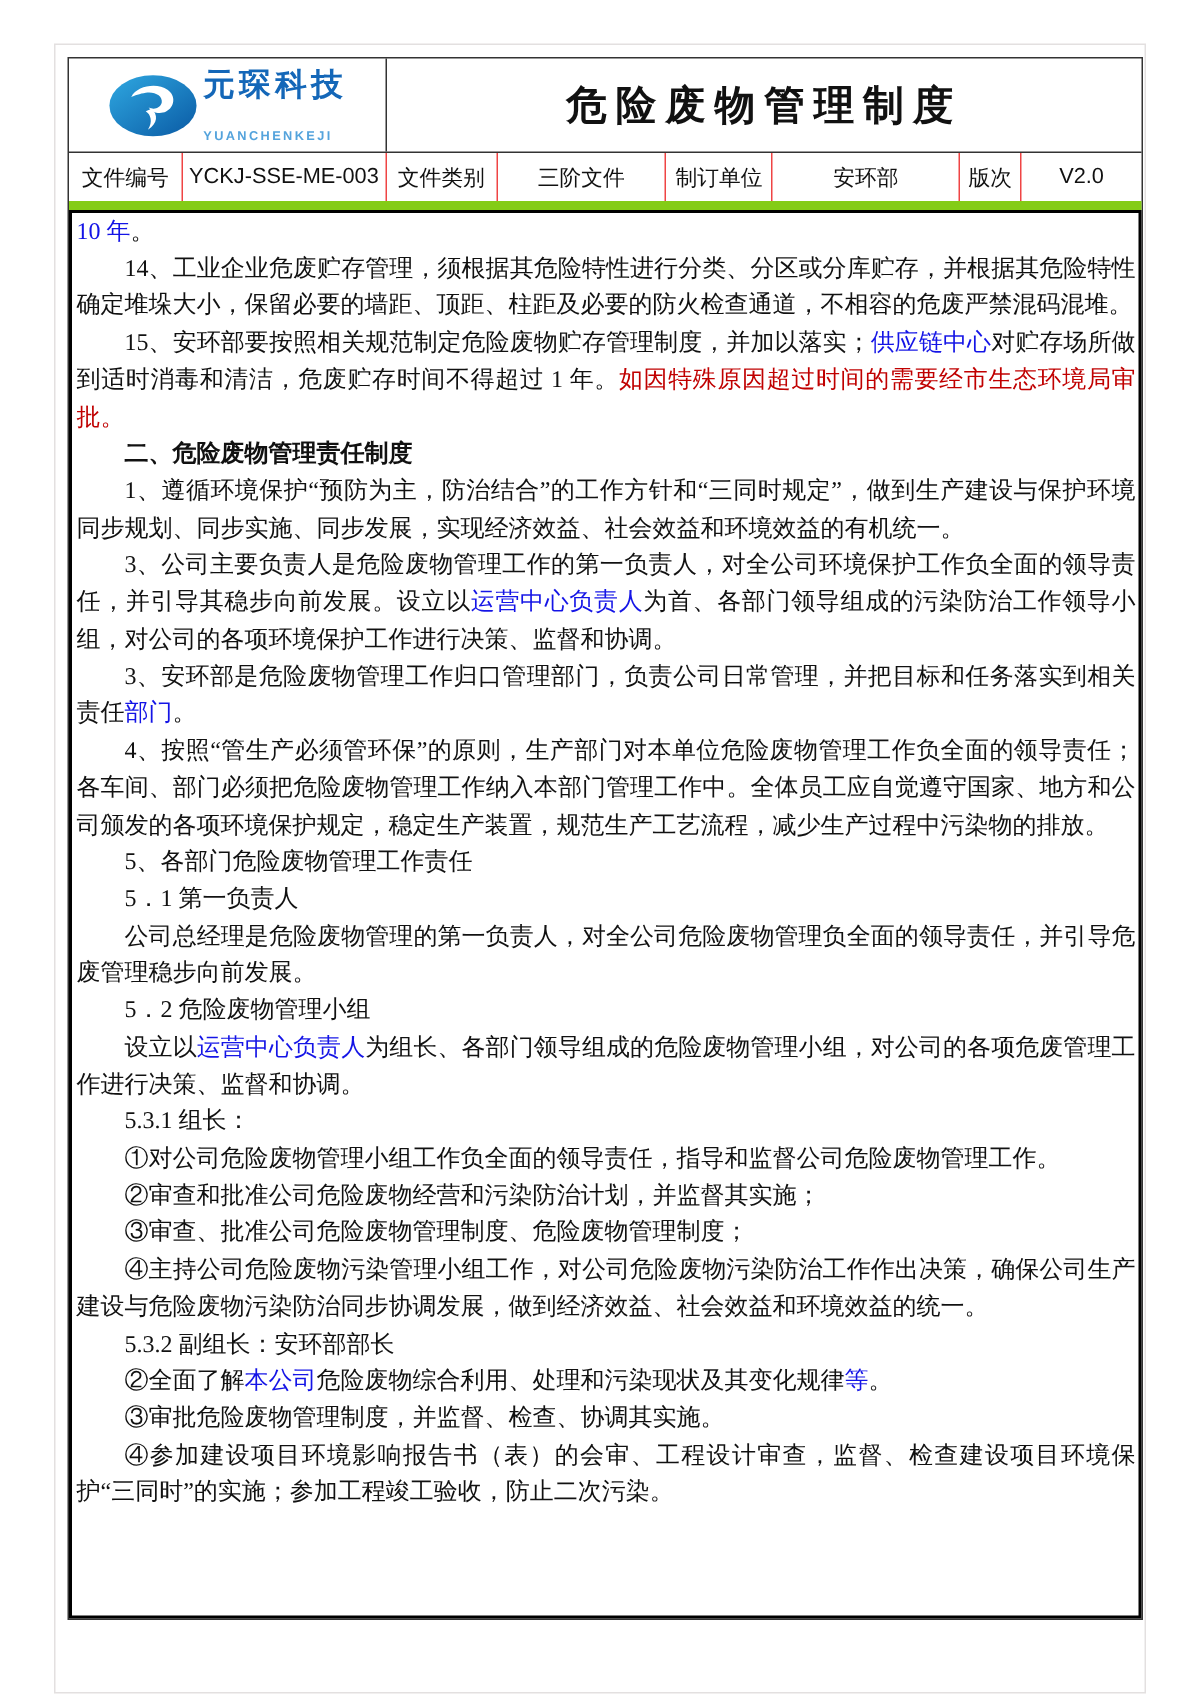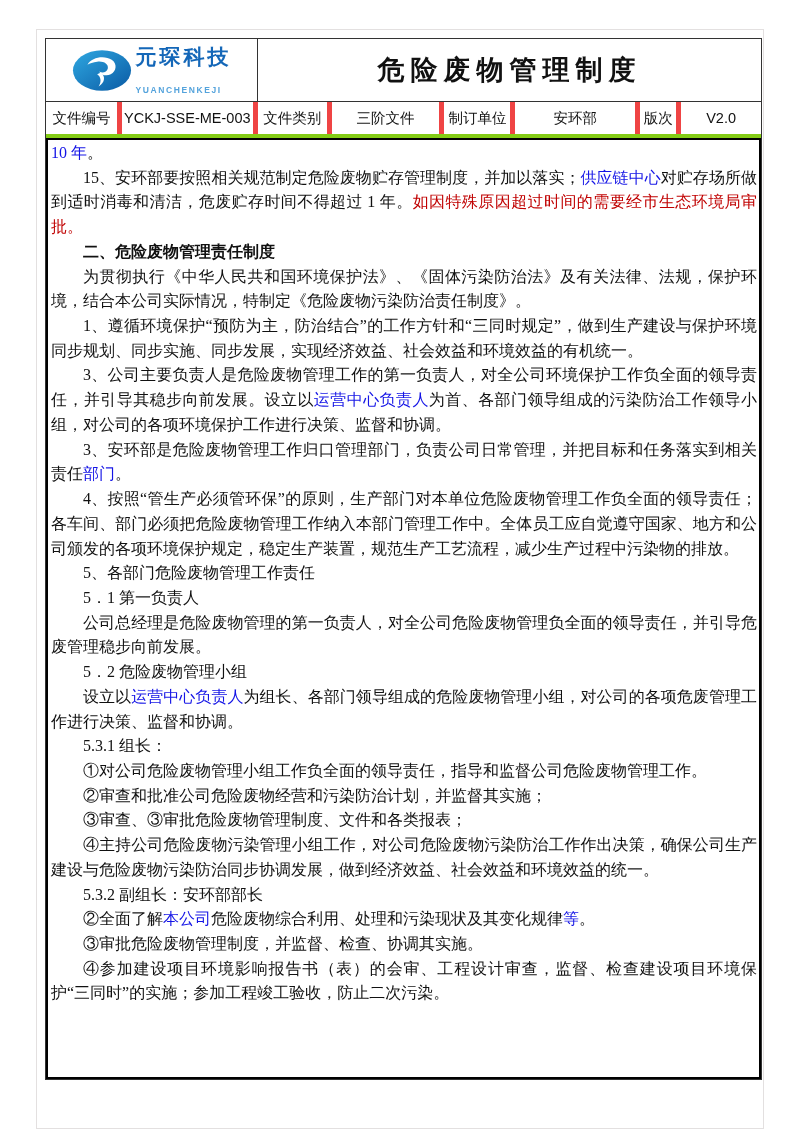--- a/index.html
+++ b/index.html
@@ -32,31 +32,31 @@
     font-family:"Liberation Sans","DejaVu Sans",sans-serif;
     font-size:8.5px; font-weight:bold; color:#54a3dc; letter-spacing:1.6px; margin-top:19px;
   }
   .title-cell {
     flex:1; display:flex; align-items:center; justify-content:center;
     font-size:27px; font-weight:bold; letter-spacing:6px;
   }
   .hdr-info { display:flex; height:33px; border-top:1px solid #333; }
   .hdr-info > div {
     display:flex; align-items:center; justify-content:center;
-    border-right:5px solid #ef4444; font-size:14.5px; overflow:hidden; white-space:nowrap;
+    border-right:1px solid #ef4444; font-size:14.5px; overflow:hidden; white-space:nowrap;
   }
   .hdr-info > div:last-child { border-right:none; }
   .w-label1 { width:76px; }  .w-val1 { width:136px; }
   .w-label2 { width:74px; }  .w-val2 { width:113px; }
   .w-label3 { width:71px; }  .w-val3 { width:125px; }
   .w-label4 { width:41px; }  .w-val4 { width:80px; }
   .mono-val { font-family:"Liberation Sans","DejaVu Sans",sans-serif; font-size:15px; }
   
   .doc-body {
-    border-top:4px solid #84cc16;
+    border-top:6px solid #84cc16;
     box-shadow: inset 0 0 0 2px #000;
     height:945px; overflow:hidden;
     padding:3px 4px 0 5px;
   }
   .doc-body p {
     margin:0; font-size:16px; line-height:24.72px;
     text-align:justify; text-justify:inter-ideograph;
   }
   .doc-body p.indent { text-indent:2em; }
   .doc-body p.bold { font-weight:bold; }
@@ -94,35 +94,35 @@
     <div class="w-val1 mono-val">YCKJ-SSE-ME-003</div>
     <div class="w-label2">文件类别</div>
     <div class="w-val2">三阶文件</div>
     <div class="w-label3">制订单位</div>
     <div class="w-val3">安环部</div>
     <div class="w-label4">版次</div>
     <div class="w-val4 mono-val">V2.0</div>
   </div>
   <div class="doc-body">
       <p class=""><span class="c-blue">10 年</span><span>。</span></p>
+      <p class="indent"><span>14、工业企业危废贮存管理，须根据其危险特性进行分类、分区或分库贮存，并根据其危险特性确定堆垛大小，保留必要的墙距、顶距、柱距及必要的防火检查通道，不相容的危废严禁混码混堆。</span></p>
       <p class="indent"><span>15、安环部要按照相关规范制定危险废物贮存管理制度，并加以落实；</span><span class="c-blue">供应链中心</span><span>对贮存场所做到适时消毒和清洁，危废贮存时间不得超过 1 年。</span><span class="c-red">如因特殊原因超过时间的需要经市生态环境局审批。</span></p>
       <p class="indent bold"><span>二、危险废物管理责任制度</span></p>
-      <p class="indent"><span>为贯彻执行《中华人民共和国环境保护法》、《固体污染防治法》及有关法律、法规，保护环境，结合本公司实际情况，特制定《危险废物污染防治责任制度》。</span></p>
       <p class="indent"><span>1、遵循环境保护“预防为主，防治结合”的工作方针和“三同时规定”，做到生产建设与保护环境同步规划、同步实施、同步发展，实现经济效益、社会效益和环境效益的有机统一。</span></p>
       <p class="indent"><span>3、公司主要负责人是危险废物管理工作的第一负责人，对全公司环境保护工作负全面的领导责任，并引导其稳步向前发展。设立以</span><span class="c-blue">运营中心负责人</span><span>为首、各部门领导组成的污染防治工作领导小组，对公司的各项环境保护工作进行决策、监督和协调。</span></p>
       <p class="indent"><span>3、安环部是危险废物管理工作归口管理部门，负责公司日常管理，并把目标和任务落实到相关责任</span><span class="c-blue">部门</span><span>。</span></p>
       <p class="indent"><span>4、按照“管生产必须管环保”的原则，生产部门对本单位危险废物管理工作负全面的领导责任；各车间、部门必须把危险废物管理工作纳入本部门管理工作中。全体员工应自觉遵守国家、地方和公司颁发的各项环境保护规定，稳定生产装置，规范生产工艺流程，减少生产过程中污染物的排放。</span></p>
       <p class="indent"><span>5、各部门危险废物管理工作责任</span></p>
       <p class="indent"><span>5．1 第一负责人</span></p>
       <p class="indent"><span>公司总经理是危险废物管理的第一负责人，对全公司危险废物管理负全面的领导责任，并引导危废管理稳步向前发展。</span></p>
       <p class="indent"><span>5．2 危险废物管理小组</span></p>
       <p class="indent"><span>设立以</span><span class="c-blue">运营中心负责人</span><span>为组长、各部门领导组成的危险废物管理小组，对公司的各项危废管理工作进行决策、监督和协调。</span></p>
       <p class="indent"><span>5.3.1 组长：</span></p>
       <p class="indent"><span>①对公司危险废物管理小组工作负全面的领导责任，指导和监督公司危险废物管理工作。</span></p>
       <p class="indent"><span>②审查和批准公司危险废物经营和污染防治计划，并监督其实施；</span></p>
-      <p class="indent"><span>③审查、③审批危险废物管理制度、文件和各类报表；</span></p>
+      <p class="indent"><span>③审查、批准公司危险废物管理制度、危险废物管理制度；</span></p>
       <p class="indent"><span>④主持公司危险废物污染管理小组工作，对公司危险废物污染防治工作作出决策，确保公司生产建设与危险废物污染防治同步协调发展，做到经济效益、社会效益和环境效益的统一。</span></p>
       <p class="indent"><span>5.3.2 副组长：安环部部长</span></p>
       <p class="indent"><span>②全面了解</span><span class="c-blue">本公司</span><span>危险废物综合利用、处理和污染现状及其变化规律</span><span class="c-blue">等</span><span>。</span></p>
       <p class="indent"><span>③审批危险废物管理制度，并监督、检查、协调其实施。</span></p>
       <p class="indent"><span>④参加建设项目环境影响报告书（表）的会审、工程设计审查，监督、检查建设项目环境保护“三同时”的实施；参加工程竣工验收，防止二次污染。</span></p>
     </div>
 </div>
 
 </body></html>

